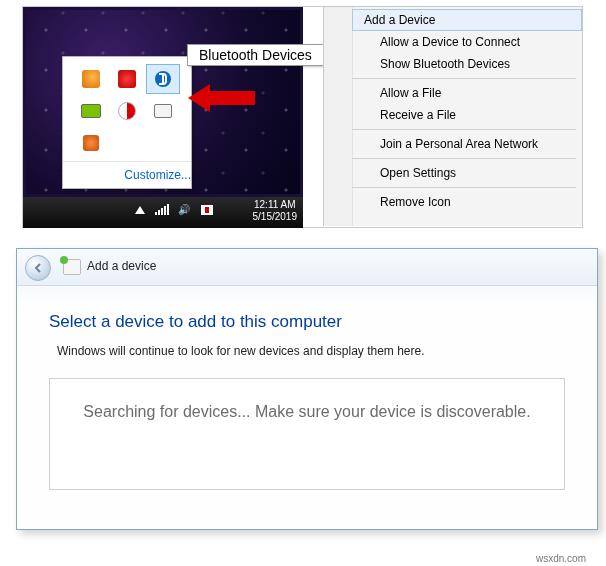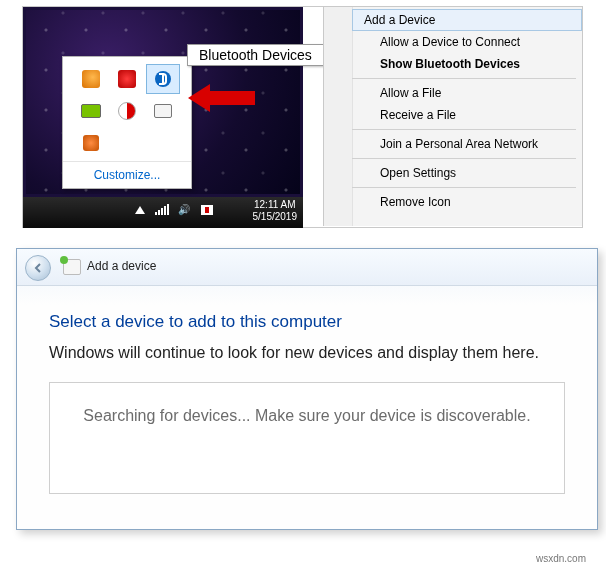--- a/index.html
+++ b/index.html
@@ -60,21 +60,21 @@
   .tray-popup {
     position:absolute;
     left:39px; top:49px;
     width:128px;
     background:#fff;
     border:1px solid #b5b5b5;
     box-shadow:2px 2px 4px rgba(0,0,0,.3);
   }
   .tray-popup .grid{display:grid;grid-template-columns:repeat(3,32px);grid-auto-rows:28px;gap:4px;padding:8px 10px 4px;justify-content:center}
   .tray-popup .cell{display:flex;align-items:center;justify-content:center}
-  .tray-popup .cust{border-top:1px solid #e4e4e4;text-align:center;padding:6px 0;color:#0066cc;cursor:pointer}
+  .tray-popup .cust{border-top:1px solid #e4e4e4;text-align:right;padding:6px 0;color:#0066cc;cursor:pointer}
   
   .ic{width:18px;height:18px;border-radius:3px;display:inline-block}
   .ic-sel{outline:1px solid #7fb6e0;background:#d8ecff}
   .fox{background:radial-gradient(circle at 60% 40%,#ffb84d,#d97000)}
   .red{background:radial-gradient(circle,#ff3b3b,#b50000)}
   .bt{width:16px;height:16px;border-radius:50%;background:#0a66c2;position:relative}
   .bt::after{content:"";position:absolute;left:7px;top:2px;width:2px;height:12px;background:#fff}
   .bt::before{content:"";position:absolute;left:4px;top:2px;width:8px;height:12px;border:2px solid #fff;border-left:none;border-radius:0 4px 4px 0;box-sizing:border-box}
   .bat{width:18px;height:12px;background:#78c200;border:1px solid #666;border-radius:2px}
   .cc{width:16px;height:16px;border-radius:50%;background:conic-gradient(#d80000 0 180deg,#fff 180deg 360deg);border:1px solid #aaa}
@@ -104,21 +104,21 @@
     position:absolute;
     left:300px; top:0;
     width:258px; height:219px;
     background:#f4f4f4;
     border-left:1px solid #c9c9c9;
   }
   .ctx .strip{position:absolute;left:0;top:0;bottom:0;width:28px;background:#f0f0f0;border-right:1px solid #e2e2e2}
   .ctx .items{position:relative;margin-left:28px;padding-top:2px}
   .ctx .mi{padding:4px 28px;white-space:nowrap;cursor:default;font-size:12px}
   .ctx .mi.hover{background:#e8f1fb;border:1px solid #a8c8e4;padding:3px 11px}
-  .ctx .bold{font-weight:700}
+  .ctx .bold{font-weight:400}
   .ctx .sep{height:1px;background:#d0d0d0;margin:3px 6px 3px 0}
 
   
   .win{
     position:absolute;
     left:16px; top:248px;
     width:580px; height:280px;
     background:linear-gradient(#ecf3fb,#fefefe 20%,#fefefe);
     border:1px solid #8aa7c4;
     box-shadow:4px 4px 8px rgba(0,0,0,.18);
@@ -127,21 +127,21 @@
   .back{
     position:absolute;left:8px;top:6px;width:24px;height:24px;border-radius:50%;
     background:radial-gradient(circle at 35% 30%,#fff,#cfdfee 55%,#a8bfd4);
     border:1px solid #9bb4ca;display:flex;align-items:center;justify-content:center;color:#5c7590;font-weight:bold;
   }
   .devico{position:absolute;left:46px;top:10px;width:16px;height:14px;background:#f6f6f6;border:1px solid #bcbcbc;border-radius:2px}
   .devico::after{content:"";position:absolute;left:-4px;top:-4px;width:8px;height:8px;background:#5fbf3f;border-radius:50%;color:#fff}
   .hdr-title{position:absolute;left:70px;top:10px;font-size:12px;color:#222}
   .win .body{padding:26px 32px}
   .h-blue{color:#003e9b;font-size:17px;margin:0 0 12px}
-  .sub{font-size:16px;margin:0 0 20px;color:#222}
+  .sub{font-size:12px;margin:0 8px 20px;color:#222}
   .panel{border:1px solid #cfcfcf;height:110px;position:relative;background:#fff}
   .panel .msg{position:absolute;left:0;right:0;top:24px;text-align:center;color:#6c6c6c;font-size:16px}
   .mrk{position:absolute;right:20px;bottom:2px;font-size:10px;color:#777}
 </style>
 </head>
 <body>
 
 <div class="top-shot">
 
   <div class="desktop"></div>

